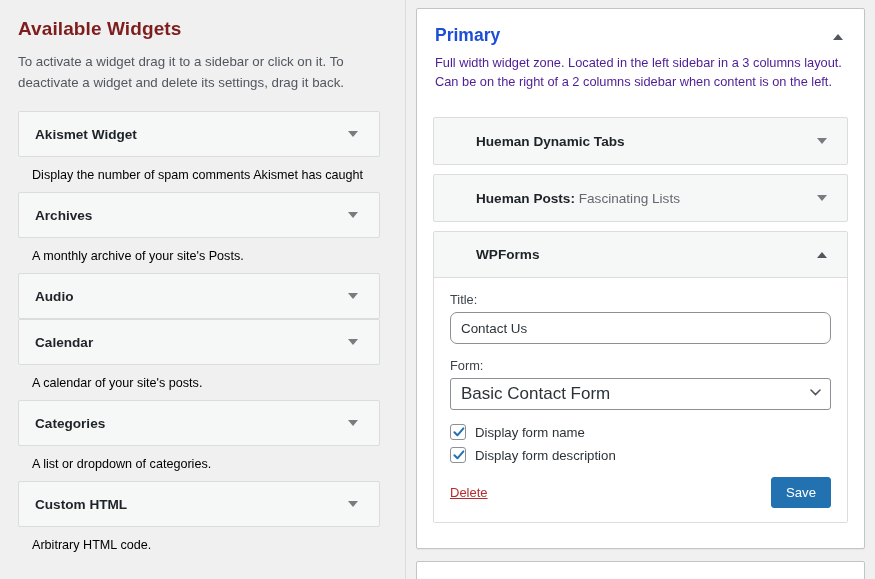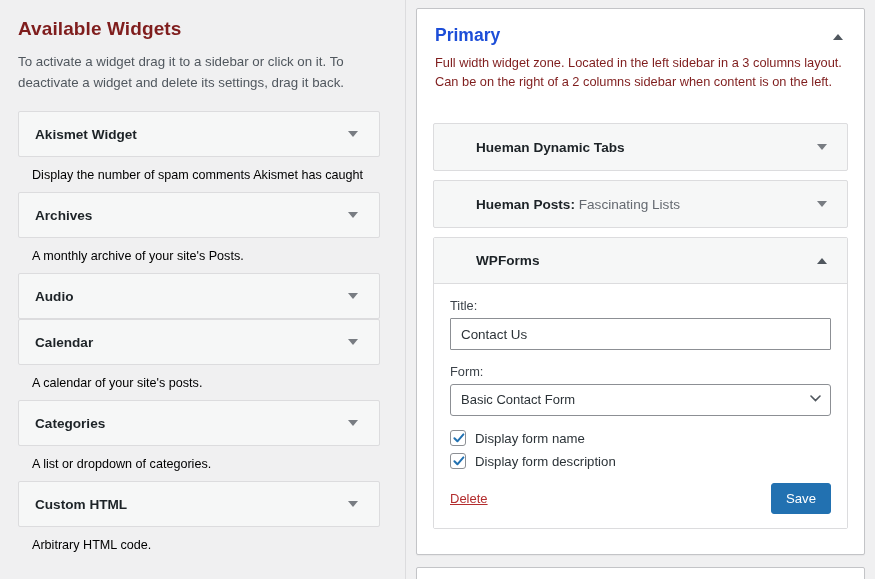--- a/index.html
+++ b/index.html
@@ -122,23 +122,23 @@
   }
   .zone-title {
     font-size: 17.5px;
     font-weight: bold;
     color: #1d4ed8;
     margin: 0;
     line-height: 1.2;
   }
   .zone-desc {
     font-size: 12.8px;
-    color: #7f1d1d;
+    color: #4c1d95;
     line-height: 1.5;
-    margin: 7px 0 18px 0;
+    margin: 7px 0 12px 0;
   }
   .zone-toggle {
     position: absolute;
     top: 18px; right: 14px;
     width: 24px; height: 20px;
     display: flex; align-items: center; justify-content: center;
     cursor: pointer;
   }
   .zone-body {
     padding: 8px 16px 16px 16px;
@@ -183,37 +183,37 @@
   .f-label {
     display: block;
     font-size: 12.8px;
     color: #3c434a;
     margin: 0 0 5px 0;
   }
   .f-input {
     width: 100%;
     height: 32px;
     border: 1px solid #8c8f94;
-    border-radius: 1px;
+    border-radius: 7px;
     padding: 0 10px;
     font-size: 13.4px;
     color: #2c3338;
     background: #fff;
     font-family: "Liberation Sans", sans-serif;
     outline: none;
   }
   .f-group { margin-bottom: 14px; }
   .select-wrap { position: relative; }
   .f-select {
     width: 100%;
     height: 32px;
     border: 1px solid #8c8f94;
     border-radius: 3px;
     padding: 0 32px 0 10px;
-    font-size: 13px;
+    font-size: 17px;
     color: #2c3338;
     background: #fff;
     font-family: "Liberation Sans", sans-serif;
     appearance: none;
     -webkit-appearance: none;
     outline: none;
     cursor: pointer;
     line-height: 30px;
   }
   .chev {

